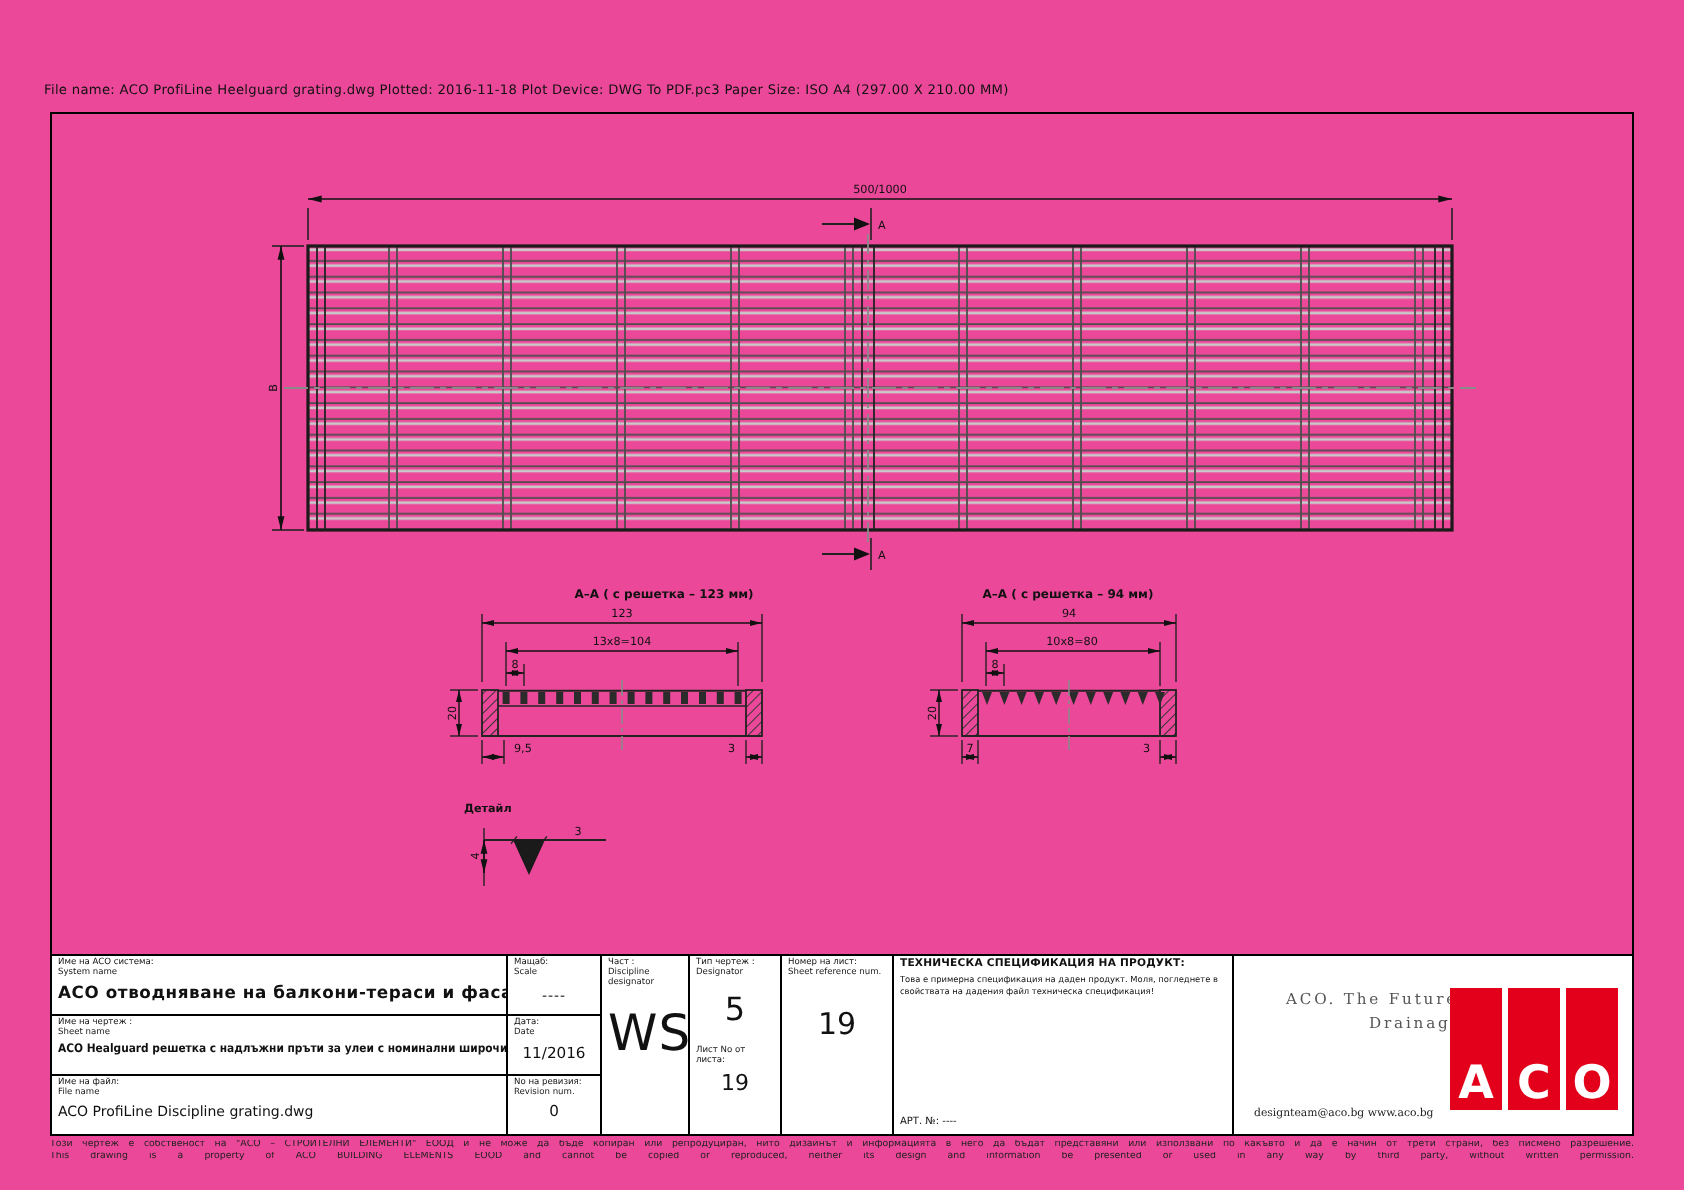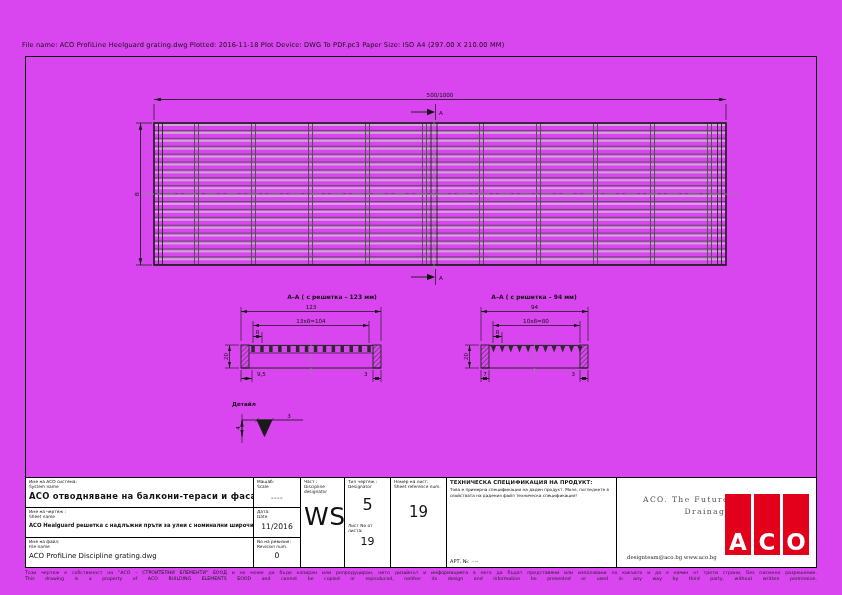--- a/index.html
+++ b/index.html
@@ -1,16 +1,16 @@
 <!DOCTYPE html>
 <html><head>
 <meta charset="utf-8">
 <style>
   html,body{margin:0;padding:0;background:#fff;}
-  .page{position:relative;width:842px;height:595px;background:#d946ef;overflow:hidden;
+  .page{position:relative;width:842px;height:595px;background:#ec4899;overflow:hidden;
         font-family:"DejaVu Sans",sans-serif;color:#111;}
   .plot-header{position:absolute;left:22px;top:41px;font-size:6.6px;letter-spacing:.15px;color:#111;white-space:nowrap;}
   .frame{position:absolute;left:25px;top:56px;width:792px;height:512px;border:1.6px solid #000;box-sizing:border-box;}
   .drawing-svg{position:absolute;left:0;top:0;}
   svg text{font-family:"DejaVu Sans",sans-serif;font-size:5.6px;fill:#111;stroke:none;}
   svg text.sec-title{font-size:6px;font-weight:600;}
   svg text.det-title{font-size:5.6px;font-weight:600;}
 
   
   .titleblock{position:absolute;left:0;right:0;bottom:0;height:90px;border-top:1.6px solid #000;

